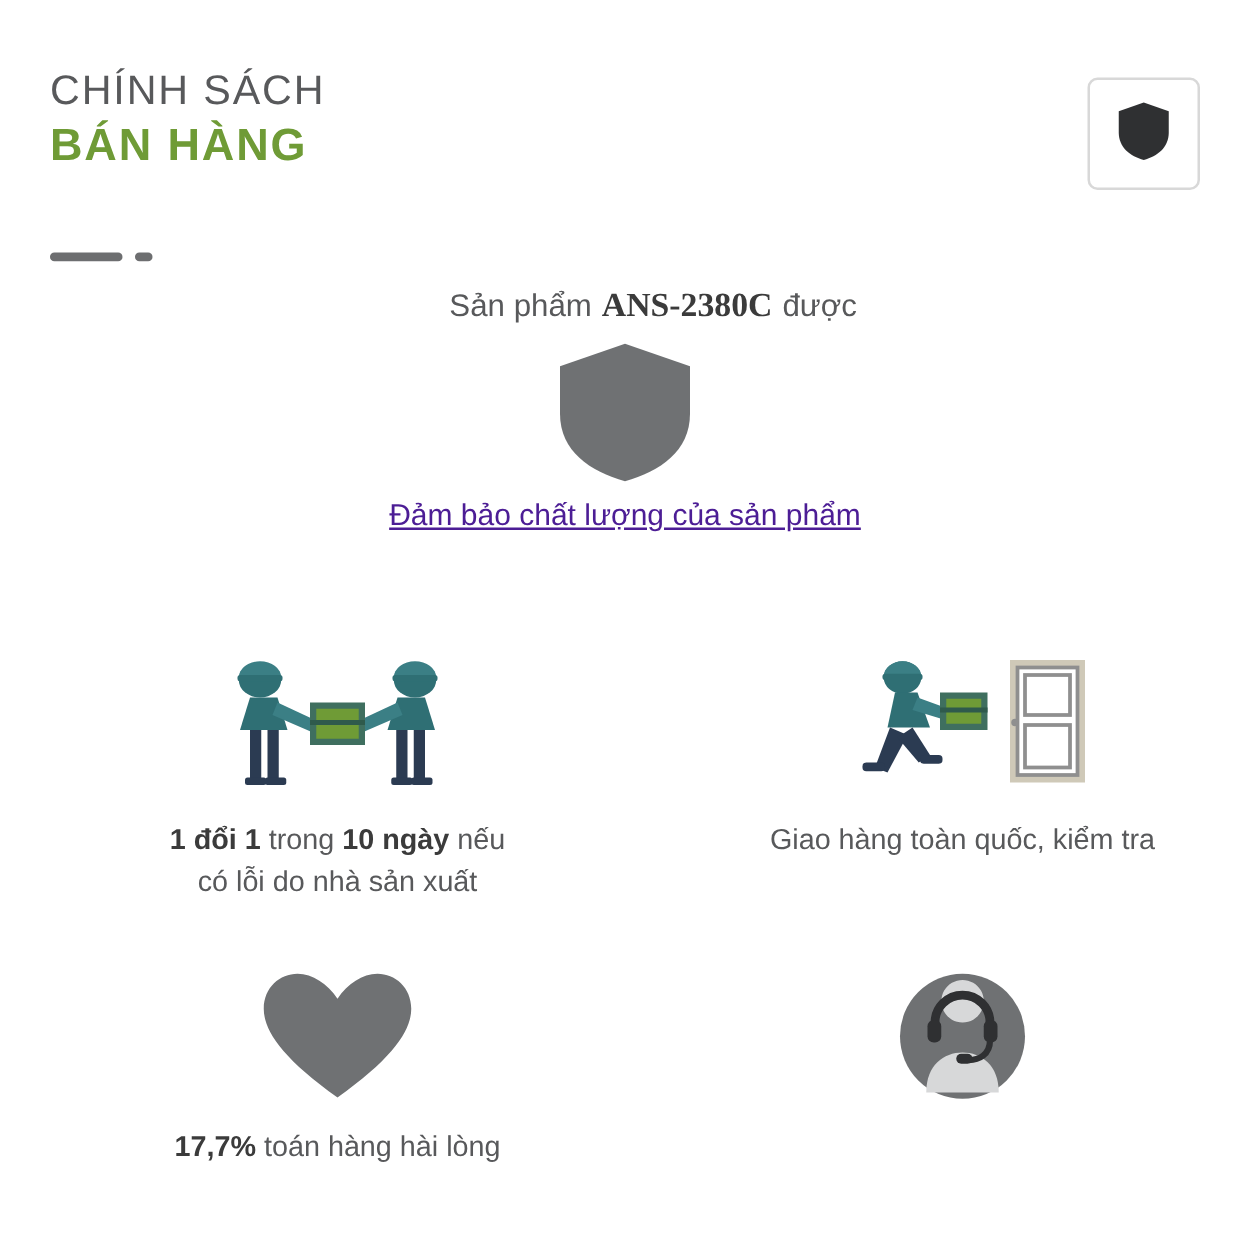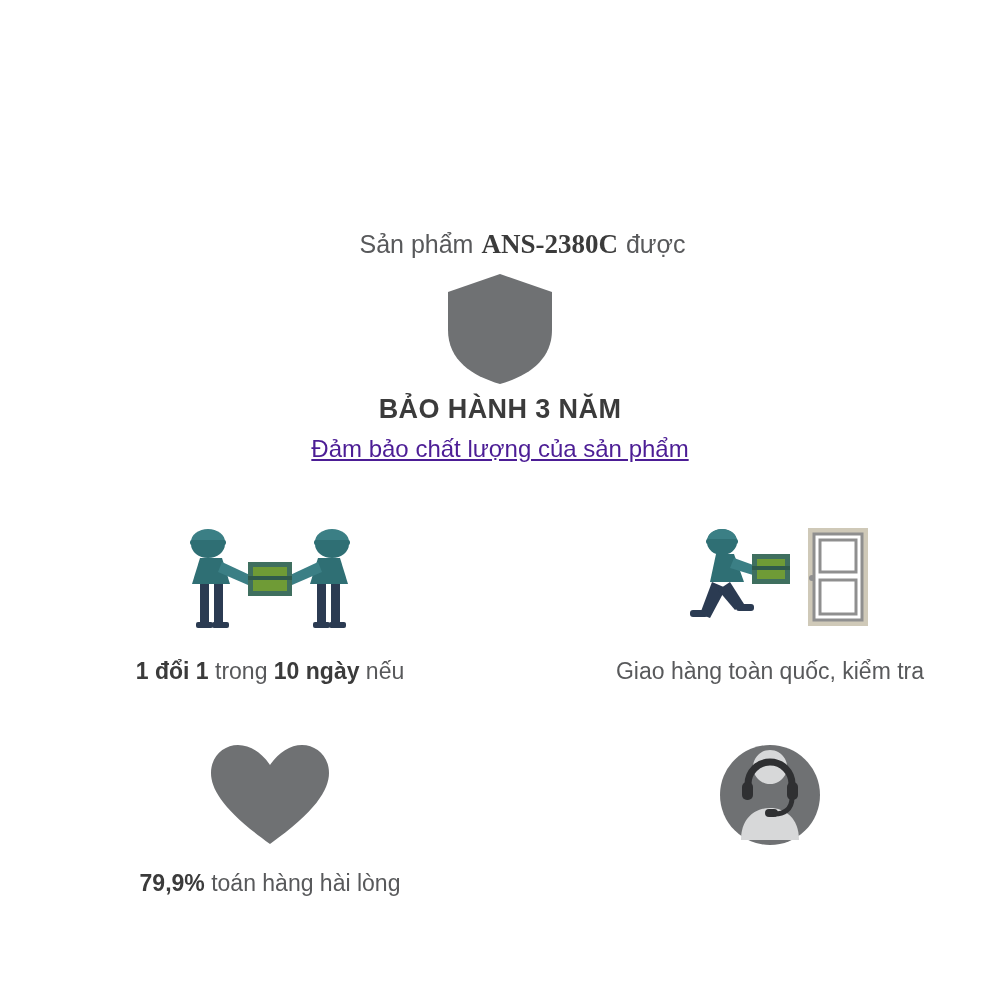--- a/index.html
+++ b/index.html
@@ -160,33 +160,47 @@
   }
   .art-small {
     height: 110px;
   }
 </style>
 </head>
 <body>
 
 <div class="page">
 
+  <div class="header">
+    <div class="title-line1">CHÍNH SÁCH</div>
+    <div class="title-line2">BÁN HÀNG</div>
+    <div class="rule-row">
+      <span class="rule-long"></span>
+      <span class="rule-dot"></span>
+    </div>
+    <div class="badge-box">
+      <span>
+        <svg width="44" height="50" viewBox="0 0 44 50" aria-hidden="true">
+          <path d="M22 2 L42 9 V26 C42 38 33 45 22 48 C11 45 2 38 2 26 V9 Z" fill="#2f3032"></path>
+        </svg>
+      </span>
+    </div>
+  </div>
 
   <div class="warranty">
     <div class="warranty-top">
       <span>Sản phẩm</span><span class="model">ANS-2380C</span><span>được</span>
     </div>
     <div class="shield-wrap">
       <span>
         <svg width="120" height="120" viewBox="0 0 120 120" aria-hidden="true">
           <path d="M60 6 L112 24 V62 C112 92 88 108 60 116 C32 108 8 92 8 62 V24 Z" fill="#6f7173"></path>
         </svg>
       </span>
     </div>
-    <div class="warranty-main">BẢO HÀNH 3 NĂM</div>
     <div class="warranty-sub">Đảm bảo chất lượng của sản phẩm</div>
   </div>
 
   <div class="grid">
 
     <div class="row">
 
       <div class="cell">
         <div class="art">
           <svg width="220" height="120" viewBox="0 0 220 120" aria-hidden="true">
@@ -213,20 +227,21 @@
 
             <rect x="88" y="44" width="44" height="34" fill="#3f6f5f"></rect>
             <rect x="93" y="49" width="34" height="24" fill="#6f9b36"></rect>
             <rect x="88" y="58" width="44" height="4" fill="#2f5a4c"></rect>
           </svg>
         </div>
         <div class="caption">
           <div>
             <b>1 đổi 1</b><span> trong </span><b>10 ngày</b><span> nếu</span>
           </div>
+          <div>có lỗi do nhà sản xuất</div>
         </div>
       </div>
 
       <div class="cell">
         <div class="art">
           <svg width="220" height="120" viewBox="0 0 220 120" aria-hidden="true">
 
             <rect x="148" y="10" width="60" height="98" fill="#cfc9b8"></rect>
             <rect x="154" y="16" width="48" height="86" fill="#ffffff" stroke="#8f8f8f" stroke-width="3"></rect>
             <rect x="160" y="22" width="36" height="32" fill="#ffffff" stroke="#8f8f8f" stroke-width="3"></rect>
@@ -258,21 +273,21 @@
     <div class="row row2">
 
       <div class="cell">
         <div class="art art-small">
           <svg width="130" height="110" viewBox="0 0 130 110" aria-hidden="true">
             <path d="M65 104 C20 72 6 50 6 33 C6 16 19 5 33 5 C45 5 57 13 65 25 C73 13 85 5 97 5 C111 5 124 16 124 33 C124 50 110 72 65 104 Z" fill="#6f7173"></path>
           </svg>
         </div>
         <div class="caption">
           <div>
-            <b>79,9%</b><span> toán hàng hài lòng</span>
+            <b>17,7%</b><span> toán hàng hài lòng</span>
           </div>
         </div>
       </div>
 
       <div class="cell">
         <div class="art art-small">
           <svg width="110" height="110" viewBox="0 0 110 110" aria-hidden="true">
             <circle cx="55" cy="55" r="50" fill="#6f7173"></circle>
             <path d="M55 44 a17 17 0 1 1 0.1 0 Z" fill="#d7d8d9"></path>
             <path d="M26 100 C26 78 40 68 55 68 C70 68 84 78 84 100 Z" fill="#d7d8d9"></path>

